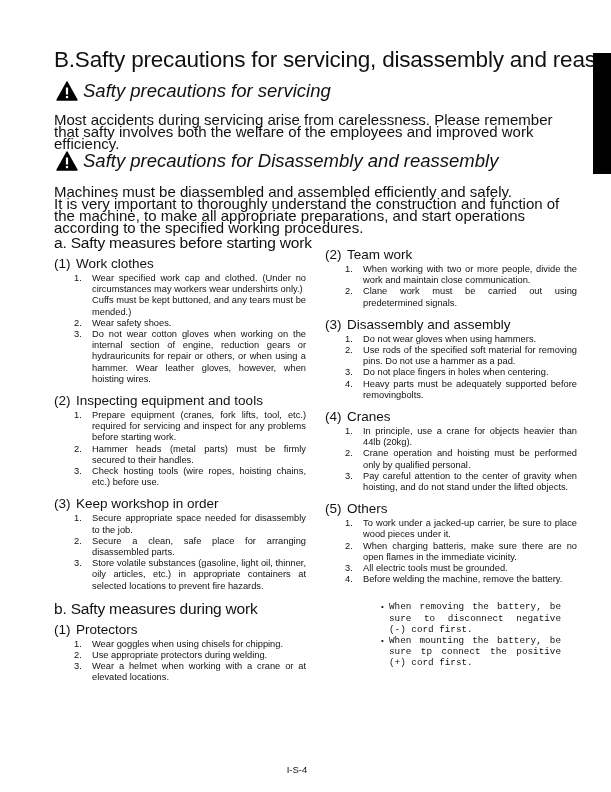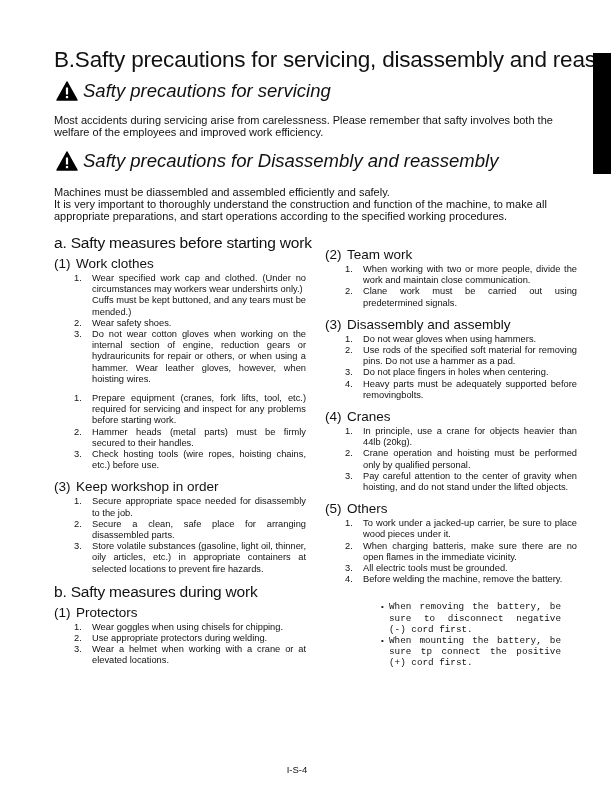--- a/index.html
+++ b/index.html
@@ -4,21 +4,21 @@
 <style>
   html, body { margin: 0; padding: 0; background: #ffffff; }
   body {
     width: 611px; height: 792px; position: relative; overflow: hidden;
     font-family: "Liberation Sans", sans-serif; color: #111;
   }
   .abs { position: absolute; }
   .h1 { left: 54px; top: 47px; font-size: 22.5px; letter-spacing: -0.2px; white-space: nowrap; }
   .h2 { font-size: 18.5px; white-space: nowrap; display: flex; align-items: center; font-style: italic; }
   .h2 .warn { width: 22px; height: 20px; margin-right: 5px; display: inline-block; }
-  .para { font-size: 11px; line-height: 12px; width: 520px; }
+  .para { font-size: 15px; line-height: 12px; width: 520px; }
   .side-tab { left: 593px; top: 53px; width: 18px; height: 121px; background: #000; }
   .col { width: 252px; }
   .sec-a { font-size: 15.5px; letter-spacing: -0.2px; white-space: nowrap; }
   .sub { font-size: 13.5px; white-space: nowrap; margin-top: 4px; }
   .sub .num { display: inline-block; width: 22px; }
   ol.items { list-style: none; margin: 2px 0 0 0; padding: 0; }
   ol.items li { position: relative; padding-left: 38px; font-size: 9.3px; line-height: 11.2px; text-align: justify; }
   ol.items li .n { position: absolute; left: 20px; top: 0; }
   ul.bullets { list-style: none; margin: 16px; padding: 0; font-family: Liberation Mono, monospace; }
   ul.bullets li { position: relative; padding-left: 10px; font-size: 9.3px; line-height: 11.2px; text-align: justify; }
@@ -66,20 +66,23 @@
       <span class="num">(1)</span><span>Work clothes</span>
     </div>
     <ol class="items">
       <li><span class="n">1.</span><span>Wear specified work cap and clothed. (Under no circumstances may workers wear undershirts only.)</span><br><span>Cuffs must be kept buttoned, and any tears must be mended.)</span></li>
       <li><span class="n">2.</span><span>Wear safety shoes.</span></li>
       <li><span class="n">3.</span><span>Do not wear cotton gloves when working on the internal section of engine, reduction gears or hydrauricunits for repair or others, or when using a hammer. Wear leather gloves, however, when hoisting wires.</span></li>
     </ol>
   </div>
 
   <div class="block">
+    <div class="sub">
+      <span class="num">(2)</span><span>Inspecting equipment and tools</span>
+    </div>
     <ol class="items">
       <li><span class="n">1.</span><span>Prepare equipment (cranes, fork lifts, tool, etc.) required for servicing and inspect for any problems before starting work.</span></li>
       <li><span class="n">2.</span><span>Hammer heads (metal parts) must be firmly secured to their handles.</span></li>
       <li><span class="n">3.</span><span>Check hosting tools (wire ropes, hoisting chains, etc.) before use.</span></li>
     </ol>
   </div>
 
   <div class="block">
     <div class="sub">
       <span class="num">(3)</span><span>Keep workshop in order</span>

